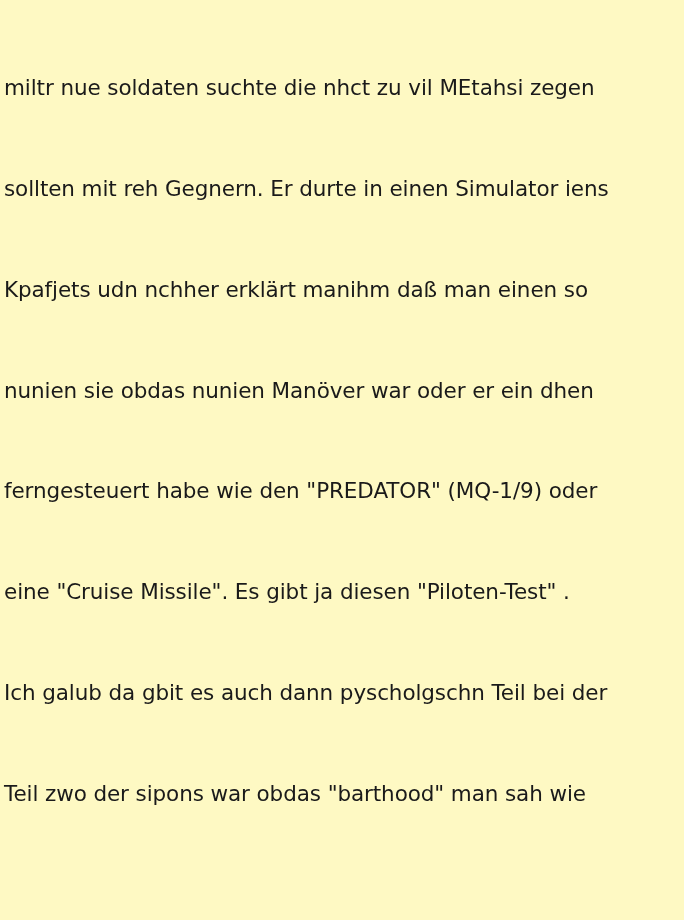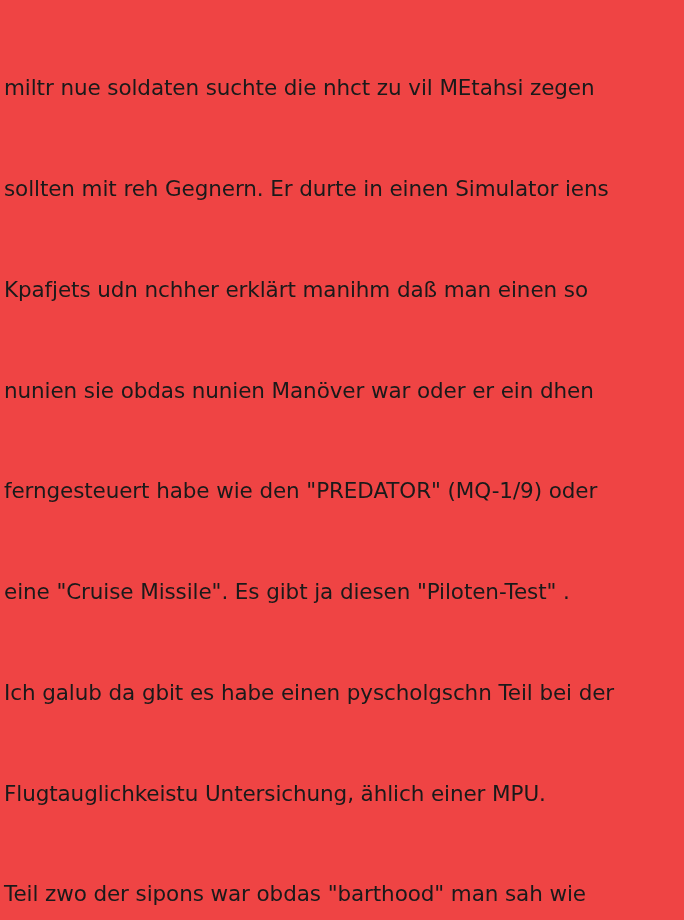--- a/index.html
+++ b/index.html
@@ -11,21 +11,21 @@
     width: 684px;
     height: 920px;
     overflow: hidden;
     font-family: "DejaVu Sans", sans-serif;
   }
   #document-page {
     box-sizing: border-box;
     width: 684px;
     height: 920px;
     padding: 4px 8px 0 4px;
-    background: #ef4444;
+    background: #fef9c3;
   }
   #text-body {
     font-family: "DejaVu Sans", sans-serif;
     font-size: 21.5px;
     line-height: 33.6px;
     color: #1a1a1a;
     letter-spacing: -0.1px;
     white-space: pre-wrap;
     word-break: normal;
   }
@@ -38,22 +38,21 @@
 <body>
 
 <div id="document-page">
   <div id="text-body">
     <span class="line">miltr nue soldaten suchte die nhct zu vil MEtahsi zegen</span>
     <span class="line">sollten mit reh Gegnern. Er durte in einen Simulator iens</span>
     <span class="line">Kpafjets udn nchher erklärt manihm daß man einen so</span>
     <span class="line">nunien sie obdas nunien Manöver war oder er ein dhen</span>
     <span class="line">ferngesteuert habe wie den "PREDATOR" (MQ-1/9) oder</span>
     <span class="line">eine "Cruise Missile". Es gibt ja diesen "Piloten-Test" .</span>
-    <span class="line">Ich galub da gbit es habe einen pyscholgschn Teil bei der</span>
-    <span class="line">Flugtauglichkeistu Untersichung, ählich einer MPU.</span>
+    <span class="line">Ich galub da gbit es auch dann pyscholgschn Teil bei der</span>
     <span class="line">Teil zwo der sipons war obdas "barthood" man sah wie</span>
     
     
     
     
     
     
     
     
     

